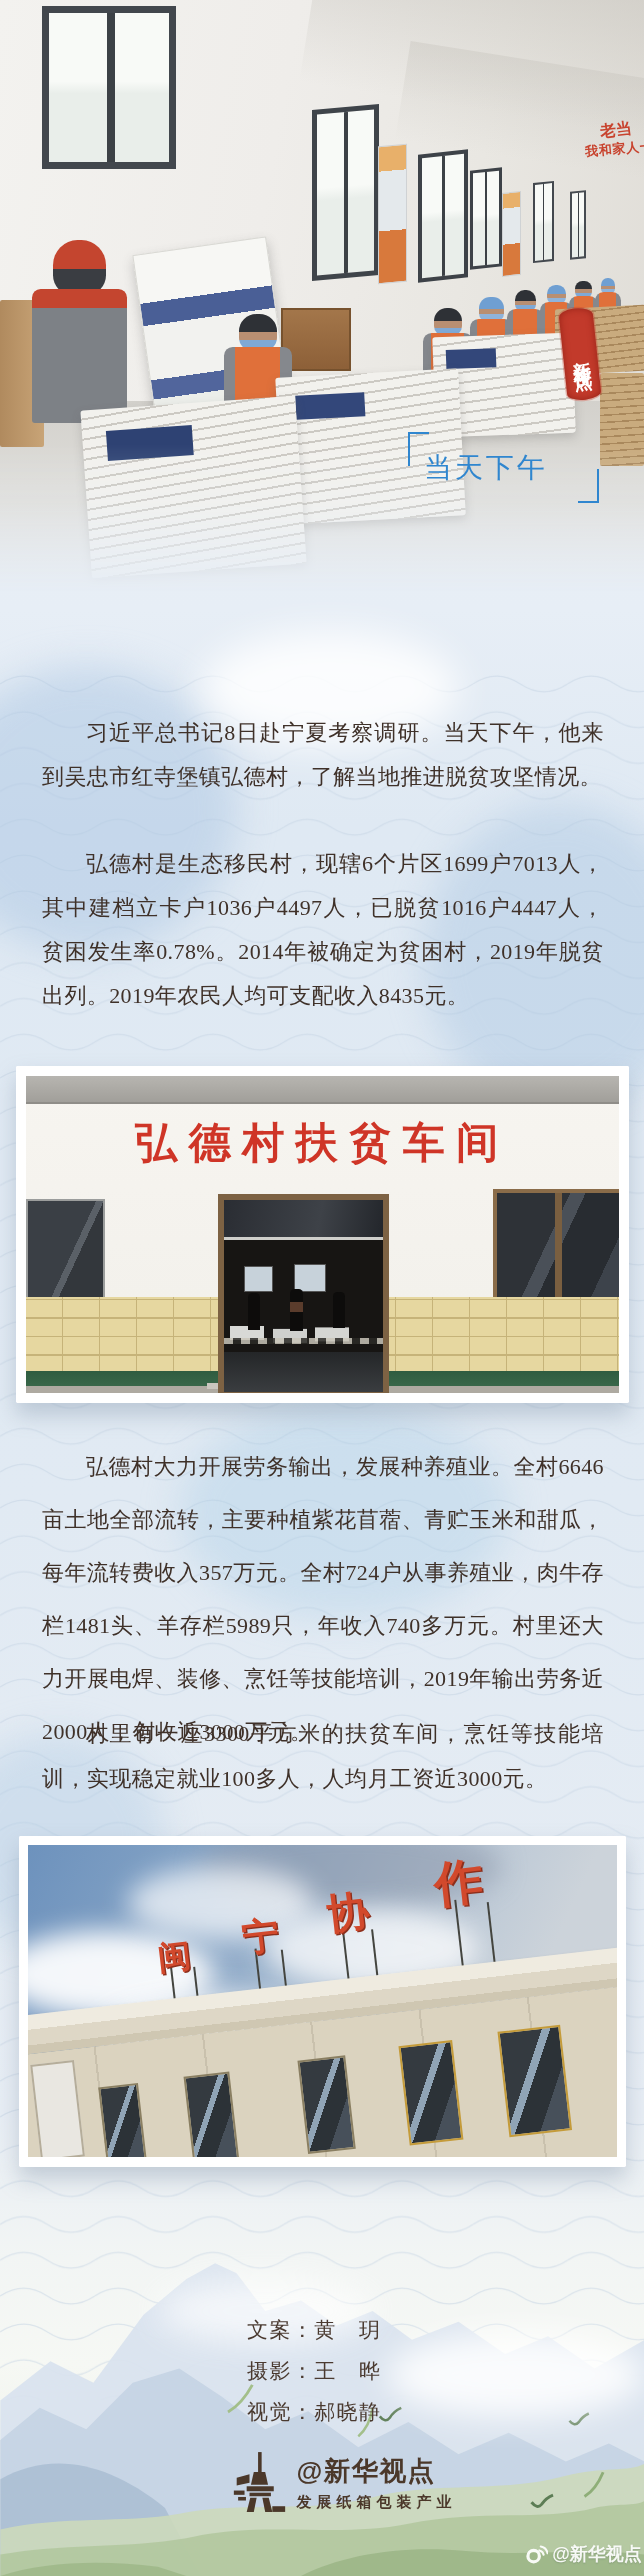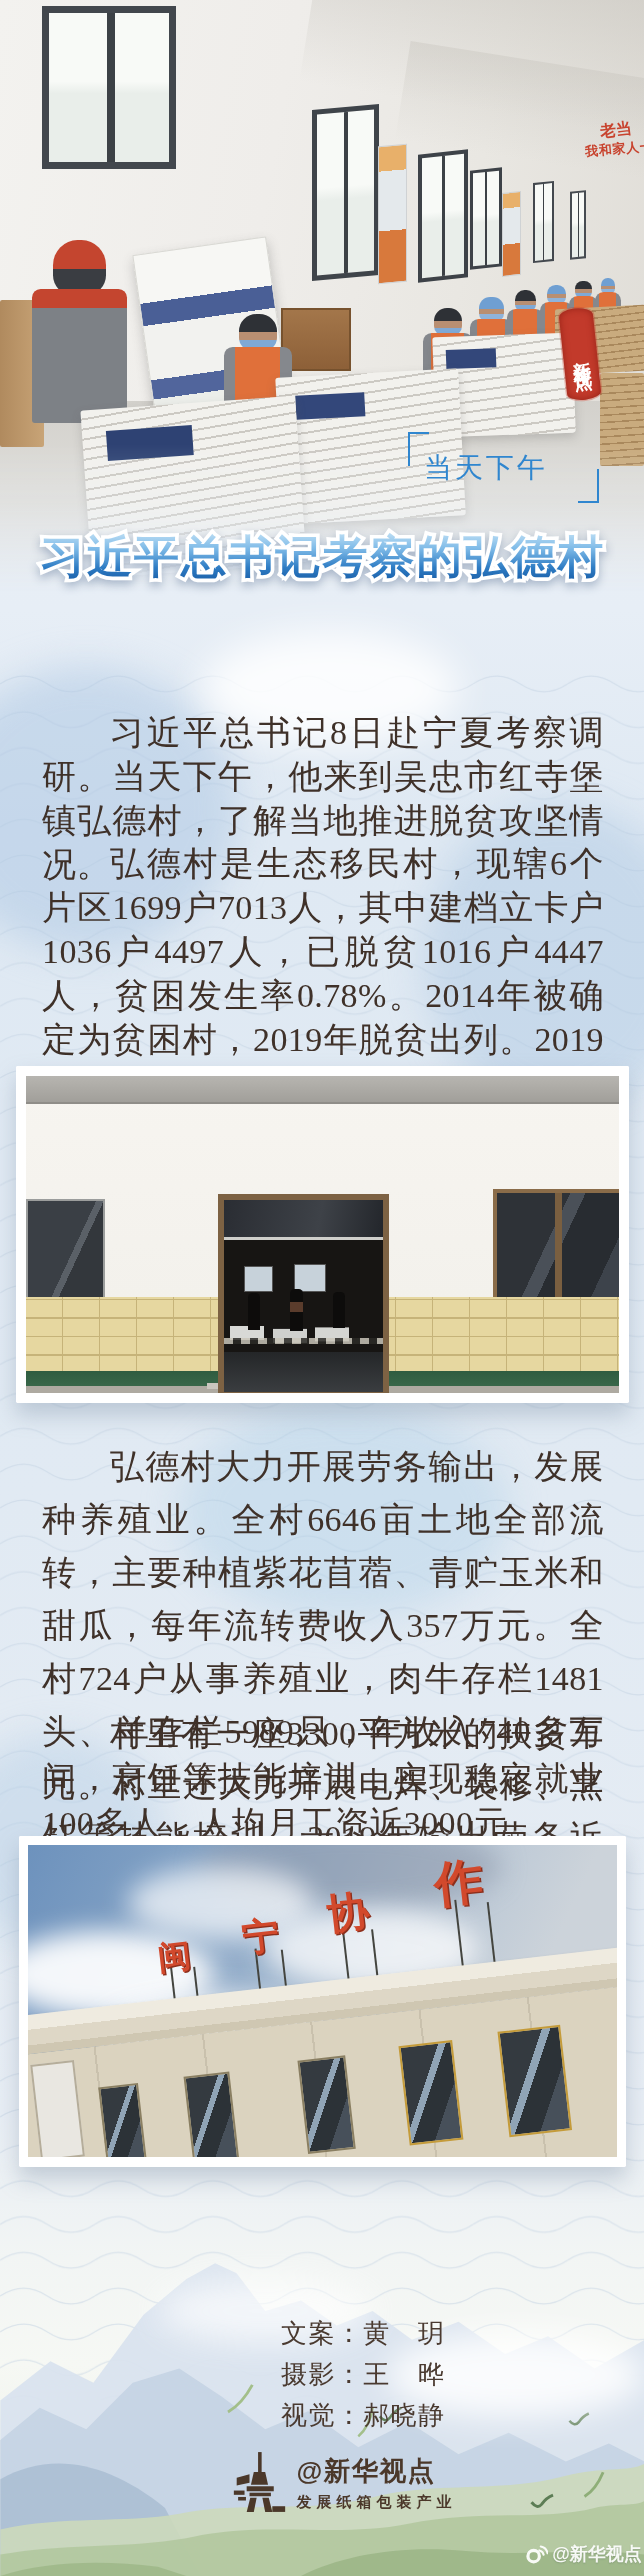--- a/index.html
+++ b/index.html
@@ -84,21 +84,21 @@
   
   .t-line{left:0;width:645px;text-align:center;font-family:"Liberation Sans",sans-serif;
           font-weight:900;font-size:45px;letter-spacing:2.1px;}
   .tl1{top:527px;} .tl2{top:606px;}
   .t-line .stroke{position:absolute;left:0;right:0;top:0;color:#fff;
           -webkit-text-stroke:7.2px #ffffff;filter:drop-shadow(0 4.3px 5px rgba(90,115,150,.45));}
   .t-line .fill{position:relative;background:linear-gradient(180deg,#c2e1f5 0%,#7fbbe8 34%,#2e7cc4 72%,#1a5ea7 100%);
           -webkit-background-clip:text;background-clip:text;color:transparent;}
 
   
-  .para{left:42px;width:562px;font-size:34px;color:#3f3129;text-align:justify;
+  .para{left:42px;width:562px;font-size:22px;color:#3f3129;text-align:justify;
         text-indent:2em;letter-spacing:0.4px;font-family:"Liberation Serif",serif;}
   .p1{top:711px;line-height:44px;} .p2{top:842px;line-height:44px;}
   .p3{top:1440px;line-height:53px;} .p4{top:1711px;line-height:45px;}
 
   
   .card{background:#fff;box-shadow:0 11.5px 21.5px rgba(125,145,165,.38);border-radius:1.4px;}
   .card-inner{position:relative;overflow:hidden;width:100%;height:100%;}
   .card1{left:16px;top:1066px;width:593px;height:317px;padding:10px;}
   .card2{left:18.6px;top:1836px;width:589px;height:312px;padding:9.3px;}
 
@@ -154,21 +154,21 @@
       text-shadow:1.4px 1.4px 0 #8d2f1c;}
   .rcs{position:absolute;width:2.1px;background:#44453f;}
   .pole{left:56px;top:212px;width:2.1px;height:37px;background:#eceff1;transform:rotate(10deg);}
 
   
   .mist{border-radius:50%;filter:blur(16px);background:rgba(255,255,255,.85);}
   .m1{left:387px;top:2332px;width:258px;height:86px;}
   .m2{left:158px;top:2279px;width:215px;height:64px;opacity:.8;}
 
   
-  .credits{left:247px;top:2316px;color:#4a3a30;font-size:26px;font-family:"Liberation Serif",serif;margin-left:34px;}
+  .credits{left:247px;top:2316px;color:#4a3a30;font-size:21px;font-family:"Liberation Serif",serif;}
   .credit-row{height:41px;letter-spacing:1.4px;}
 
   
   .brand{left:231px;top:2452px;display:flex;align-items:flex-end;color:#4b382a;}
   .brand-texts{margin-left:8.6px;font-family:"Liberation Sans",sans-serif;}
   .brand-handle{font-size:26.5px;font-weight:900;letter-spacing:1.4px;}
   .brand-sub{font-size:15px;letter-spacing:5px;margin-top:4.3px;font-weight:bold;}
 
   
   .corner{left:525px;top:2542px;display:flex;align-items:center;color:rgba(255,255,255,.92);
@@ -264,33 +264,30 @@
   </div>
 
   <div class="abs seal">
     <span>新华视点</span>
   </div>
 
   <div class="abs br-tl"></div>
   <div class="abs tag-text">当天下午</div>
   <div class="abs br-br"></div>
 
-  <div class="abs t-line tl1">
-    <span class="stroke">习近平总书记考察的弘德村</span>
-    <span class="fill">习近平总书记考察的弘德村</span>
-  </div>
 
   <div class="abs para p1">习近平总书记8日赴宁夏考察调研。当天下午，他来到吴忠市红寺堡镇弘德村，了解当地推进脱贫攻坚情况。</div>
   <div class="abs para p2">弘德村是生态移民村，现辖6个片区1699户7013人，其中建档立卡户1036户4497人，已脱贫1016户4447人，贫困发生率0.78%。2014年被确定为贫困村，2019年脱贫出列。2019年农民人均可支配收入8435元。</div>
   <div class="abs para p3">弘德村大力开展劳务输出，发展种养殖业。全村6646亩土地全部流转，主要种植紫花苜蓿、青贮玉米和甜瓜，每年流转费收入357万元。全村724户从事养殖业，肉牛存栏1481头、羊存栏5989只，年收入740多万元。村里还大力开展电焊、装修、烹饪等技能培训，2019年输出劳务近2000人，创收近3000万元。</div>
   <div class="abs para p4">村里有一座3300平方米的扶贫车间，烹饪等技能培训，实现稳定就业100多人，人均月工资近3000元。</div>
 
   <div class="abs card card1">
     <div class="card-inner ph1">
       <div class="abs ph1-roof"></div>
+      <div class="abs ph1-sign">弘德村扶贫车间</div>
       <div class="abs ph1-winL"></div>
       <div class="abs ph1-winR">
           <i></i>
           <b></b>
         </div>
       <div class="abs ph1-bricks"></div>
       <div class="abs ph1-green"></div>
       <div class="abs ph1-ground"></div>
       <div class="abs ph1-step"></div>
       <div class="abs ph1-door">

